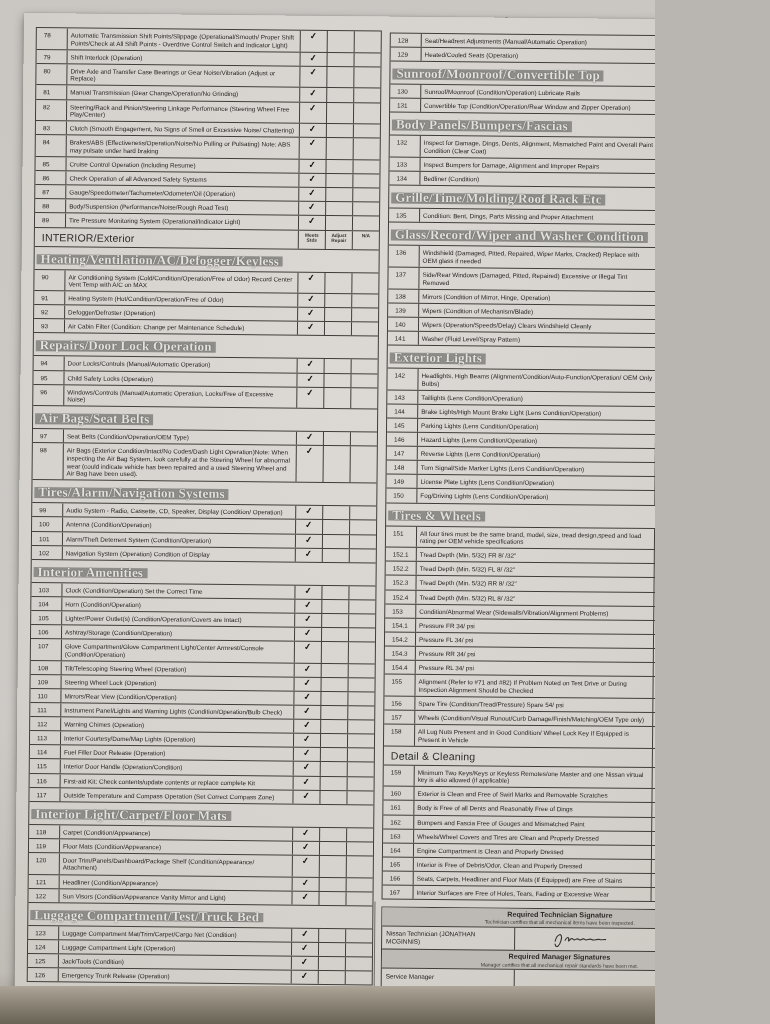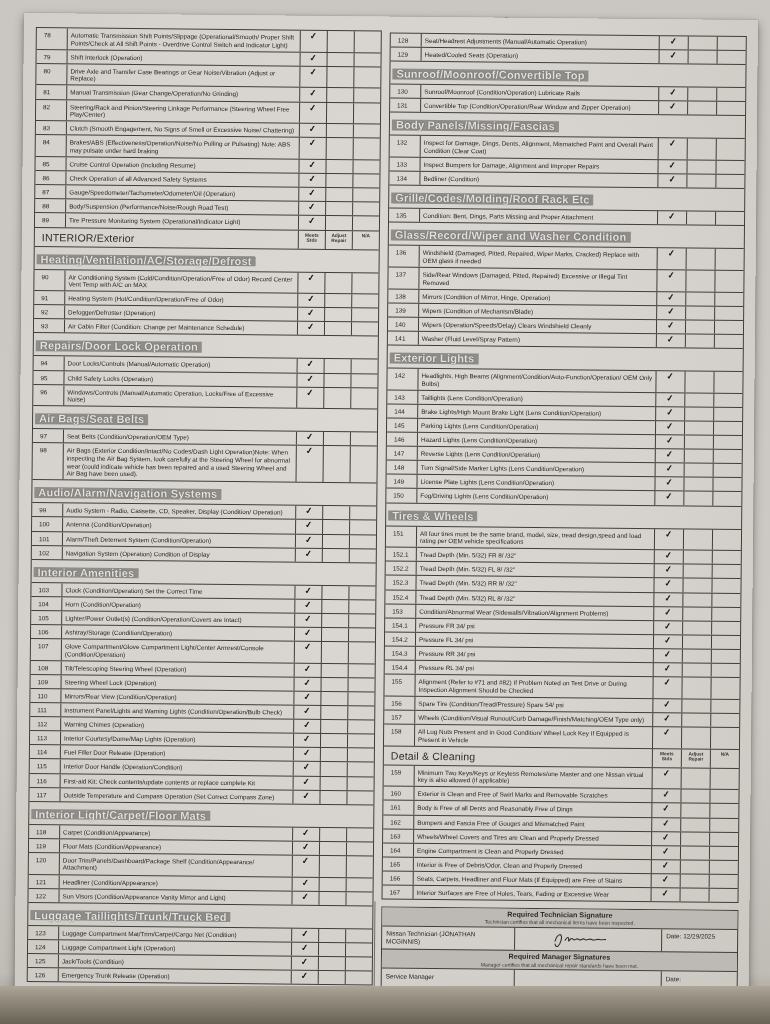--- a/index.html
+++ b/index.html
@@ -2,21 +2,21 @@
 <html><head>
 <meta charset="utf-8">
 <style>
   :root{
     --line:#403e3a;
     --ink:#262523;
     --paper:#d6d3ce;
   }
   html,body{margin:0;padding:0;background:#b9b6b1;}
   .stage{
-    position:relative;width:770px;height:1024px;overflow:hidden;
+    position:relative;width:655px;height:1024px;overflow:hidden;
     background:linear-gradient(180deg,#cac7c3 0%,#cdcac6 70%,#c0bcb6 95%,#958f84 100%);
     font-family:"Liberation Sans",sans-serif;
   }
   .desk{position:absolute;left:0;bottom:0;width:100%;height:38px;
     background:linear-gradient(180deg,#ada698 0%,#8d8678 45%,#746e60 82%,#696355 100%);}
   .speck{position:absolute;border-radius:50%;background:#55504a;opacity:.75;}
   .page{
     position:absolute;left:24px;top:13px;width:734px;height:994px;overflow:hidden;
     background:radial-gradient(ellipse at 45% 38%,#dcd9d4 0%,var(--paper) 55%,#cbc8c2 100%);
     box-shadow:0 4px 10px rgba(40,38,34,.5),0 0 2px rgba(60,58,54,.35);
@@ -29,22 +29,22 @@
   .row{display:flex;align-items:stretch;}
   .row + .row{border-top:1px solid var(--line);}
   .cell{padding:3px 3px 2.5px;font-size:6.3px;line-height:7.6px;color:var(--ink);box-sizing:border-box;}
   .num{flex:0 0 30px;padding-left:7px;}
   .desc{flex:1;border-left:1px solid var(--line);}
   .chk{flex:0 0 27px;border-left:1px solid var(--line);display:flex;justify-content:center;align-items:flex-start;}
   .col-right .chk{flex:0 0 29px;}
   .check{font-size:9px;font-weight:bold;color:#14130f;transform:rotate(-6deg);margin-top:-1px;}
   .section-row{padding:2px 2px;display:block;}
   .section-bar{display:inline-block;background:#8e8d8a;color:#e4e2de;font-weight:bold;
-    font-size:11px;line-height:8px;padding:1px 4px 1.5px;letter-spacing:.2px;
-    text-shadow:0 0 1px rgba(45,44,42,.9);}
+    font-size:13px;line-height:8px;padding:1px 4px 1.5px;letter-spacing:.2px;
+    text-shadow:0 0 1px rgba(45,44,42,.9);font-family:Liberation Serif, serif;}
   .title-row{display:flex;}
   .title-label{flex:1;font-size:10.5px;line-height:12px;padding:3.5px 4px 2.5px 7px;color:#2b2a27;letter-spacing:.2px;}
   .chk-h{font-size:4.8px;line-height:5.3px;text-align:center;justify-content:center;
     padding-top:2.5px;color:#34332f;display:block;font-weight:bold;}
   .sig-block{margin-top:7px;border:1.6px solid var(--line);}
   .sig-block > div + div{border-top:1px solid var(--line);}
   .sig-band{background:#bdb9b4;text-align:center;padding:2px 2px 1.5px;}
   .sig-band.plain{background:#c6c2bd;}
   .sig-band-title{font-size:7.2px;font-weight:bold;color:#2c2b28;line-height:8.4px;}
   .sig-band-sub{font-size:5.1px;color:#3a3935;line-height:6px;}
@@ -174,21 +174,21 @@
           </div>
           <div class="cell chk"></div>
           <div class="cell chk"></div>
         </div>
         <div class="row title-row">
           <div class="title-label">INTERIOR/Exterior</div>
           <div class="cell chk chk-h">Meets Stds</div>
           <div class="cell chk chk-h">Adjust Repair</div>
           <div class="cell chk chk-h">N/A</div>
         </div>
-        <div class="row section-row"><span class="section-bar">Heating/Ventilation/AC/Storage/Defrost</span></div>
+        <div class="row section-row"><span class="section-bar">Heating/Ventilation/AC/Defogger/Keyless</span></div>
         <div class="row item-row">
           <div class="cell num">90</div>
           <div class="cell desc">Air Conditioning System (Cold/Condition/Operation/Free of Odor) Record Center Vent Temp with A/C on MAX</div>
           <div class="cell chk">
             <span class="check">✓</span>
           </div>
           <div class="cell chk"></div>
           <div class="cell chk"></div>
         </div>
         <div class="row item-row">
@@ -258,21 +258,21 @@
         </div>
         <div class="row item-row">
           <div class="cell num">98</div>
           <div class="cell desc">Air Bags (Exterior Condition/Intact/No Codes/Dash Light Operation)Note: When inspecting the Air Bag System, look carefully at the Steering Wheel for abnormal wear (could indicate vehicle has been repaired and a used Steering Wheel and Air Bag have been used).</div>
           <div class="cell chk">
             <span class="check">✓</span>
           </div>
           <div class="cell chk"></div>
           <div class="cell chk"></div>
         </div>
-        <div class="row section-row"><span class="section-bar">Audio/Alarm/Navigation Systems</span></div>
+        <div class="row section-row"><span class="section-bar">Tires/Alarm/Navigation Systems</span></div>
         <div class="row item-row">
           <div class="cell num">99</div>
           <div class="cell desc">Audio System - Radio, Cassette, CD, Speaker, Display (Condition/ Operation)</div>
           <div class="cell chk">
             <span class="check">✓</span>
           </div>
           <div class="cell chk"></div>
           <div class="cell chk"></div>
         </div>
         <div class="row item-row">
@@ -477,21 +477,21 @@
         </div>
         <div class="row item-row">
           <div class="cell num">122</div>
           <div class="cell desc">Sun Visors (Condition/Appearance Vanity Mirror and Light)</div>
           <div class="cell chk">
             <span class="check">✓</span>
           </div>
           <div class="cell chk"></div>
           <div class="cell chk"></div>
         </div>
-        <div class="row section-row"><span class="section-bar">Luggage Taillights/Trunk/Truck Bed</span></div>
+        <div class="row section-row"><span class="section-bar">Luggage Compartment/Test/Truck Bed</span></div>
         <div class="row item-row">
           <div class="cell num">123</div>
           <div class="cell desc">Luggage Compartment Mat/Trim/Carpet/Cargo Net (Condition)</div>
           <div class="cell chk">
             <span class="check">✓</span>
           </div>
           <div class="cell chk"></div>
           <div class="cell chk"></div>
         </div>
         <div class="row item-row">
@@ -554,21 +554,21 @@
           </div>
           <div class="row item-row">
             <div class="cell num">131</div>
             <div class="cell desc">Convertible Top (Condition/Operation/Rear Window and Zipper Operation)</div>
             <div class="cell chk">
               <span class="check">✓</span>
             </div>
             <div class="cell chk"></div>
             <div class="cell chk"></div>
           </div>
-          <div class="row section-row"><span class="section-bar">Body Panels/Missing/Fascias</span></div>
+          <div class="row section-row"><span class="section-bar">Body Panels/Bumpers/Fascias</span></div>
           <div class="row item-row">
             <div class="cell num">132</div>
             <div class="cell desc">Inspect for Damage, Dings, Dents, Alignment, Mismatched Paint and Overall Paint Condition (Clear Coat)</div>
             <div class="cell chk">
               <span class="check">✓</span>
             </div>
             <div class="cell chk"></div>
             <div class="cell chk"></div>
           </div>
           <div class="row item-row">
@@ -582,21 +582,21 @@
           </div>
           <div class="row item-row">
             <div class="cell num">134</div>
             <div class="cell desc">Bedliner (Condition)</div>
             <div class="cell chk">
               <span class="check">✓</span>
             </div>
             <div class="cell chk"></div>
             <div class="cell chk"></div>
           </div>
-          <div class="row section-row"><span class="section-bar">Grille/Codes/Molding/Roof Rack Etc</span></div>
+          <div class="row section-row"><span class="section-bar">Grille/Time/Molding/Roof Rack Etc</span></div>
           <div class="row item-row">
             <div class="cell num">135</div>
             <div class="cell desc">Condition: Bent, Dings, Parts Missing and Proper Attachment</div>
             <div class="cell chk">
               <span class="check">✓</span>
             </div>
             <div class="cell chk"></div>
             <div class="cell chk"></div>
           </div>
           <div class="row section-row"><span class="section-bar">Glass/Record/Wiper and Washer Condition</span></div>

